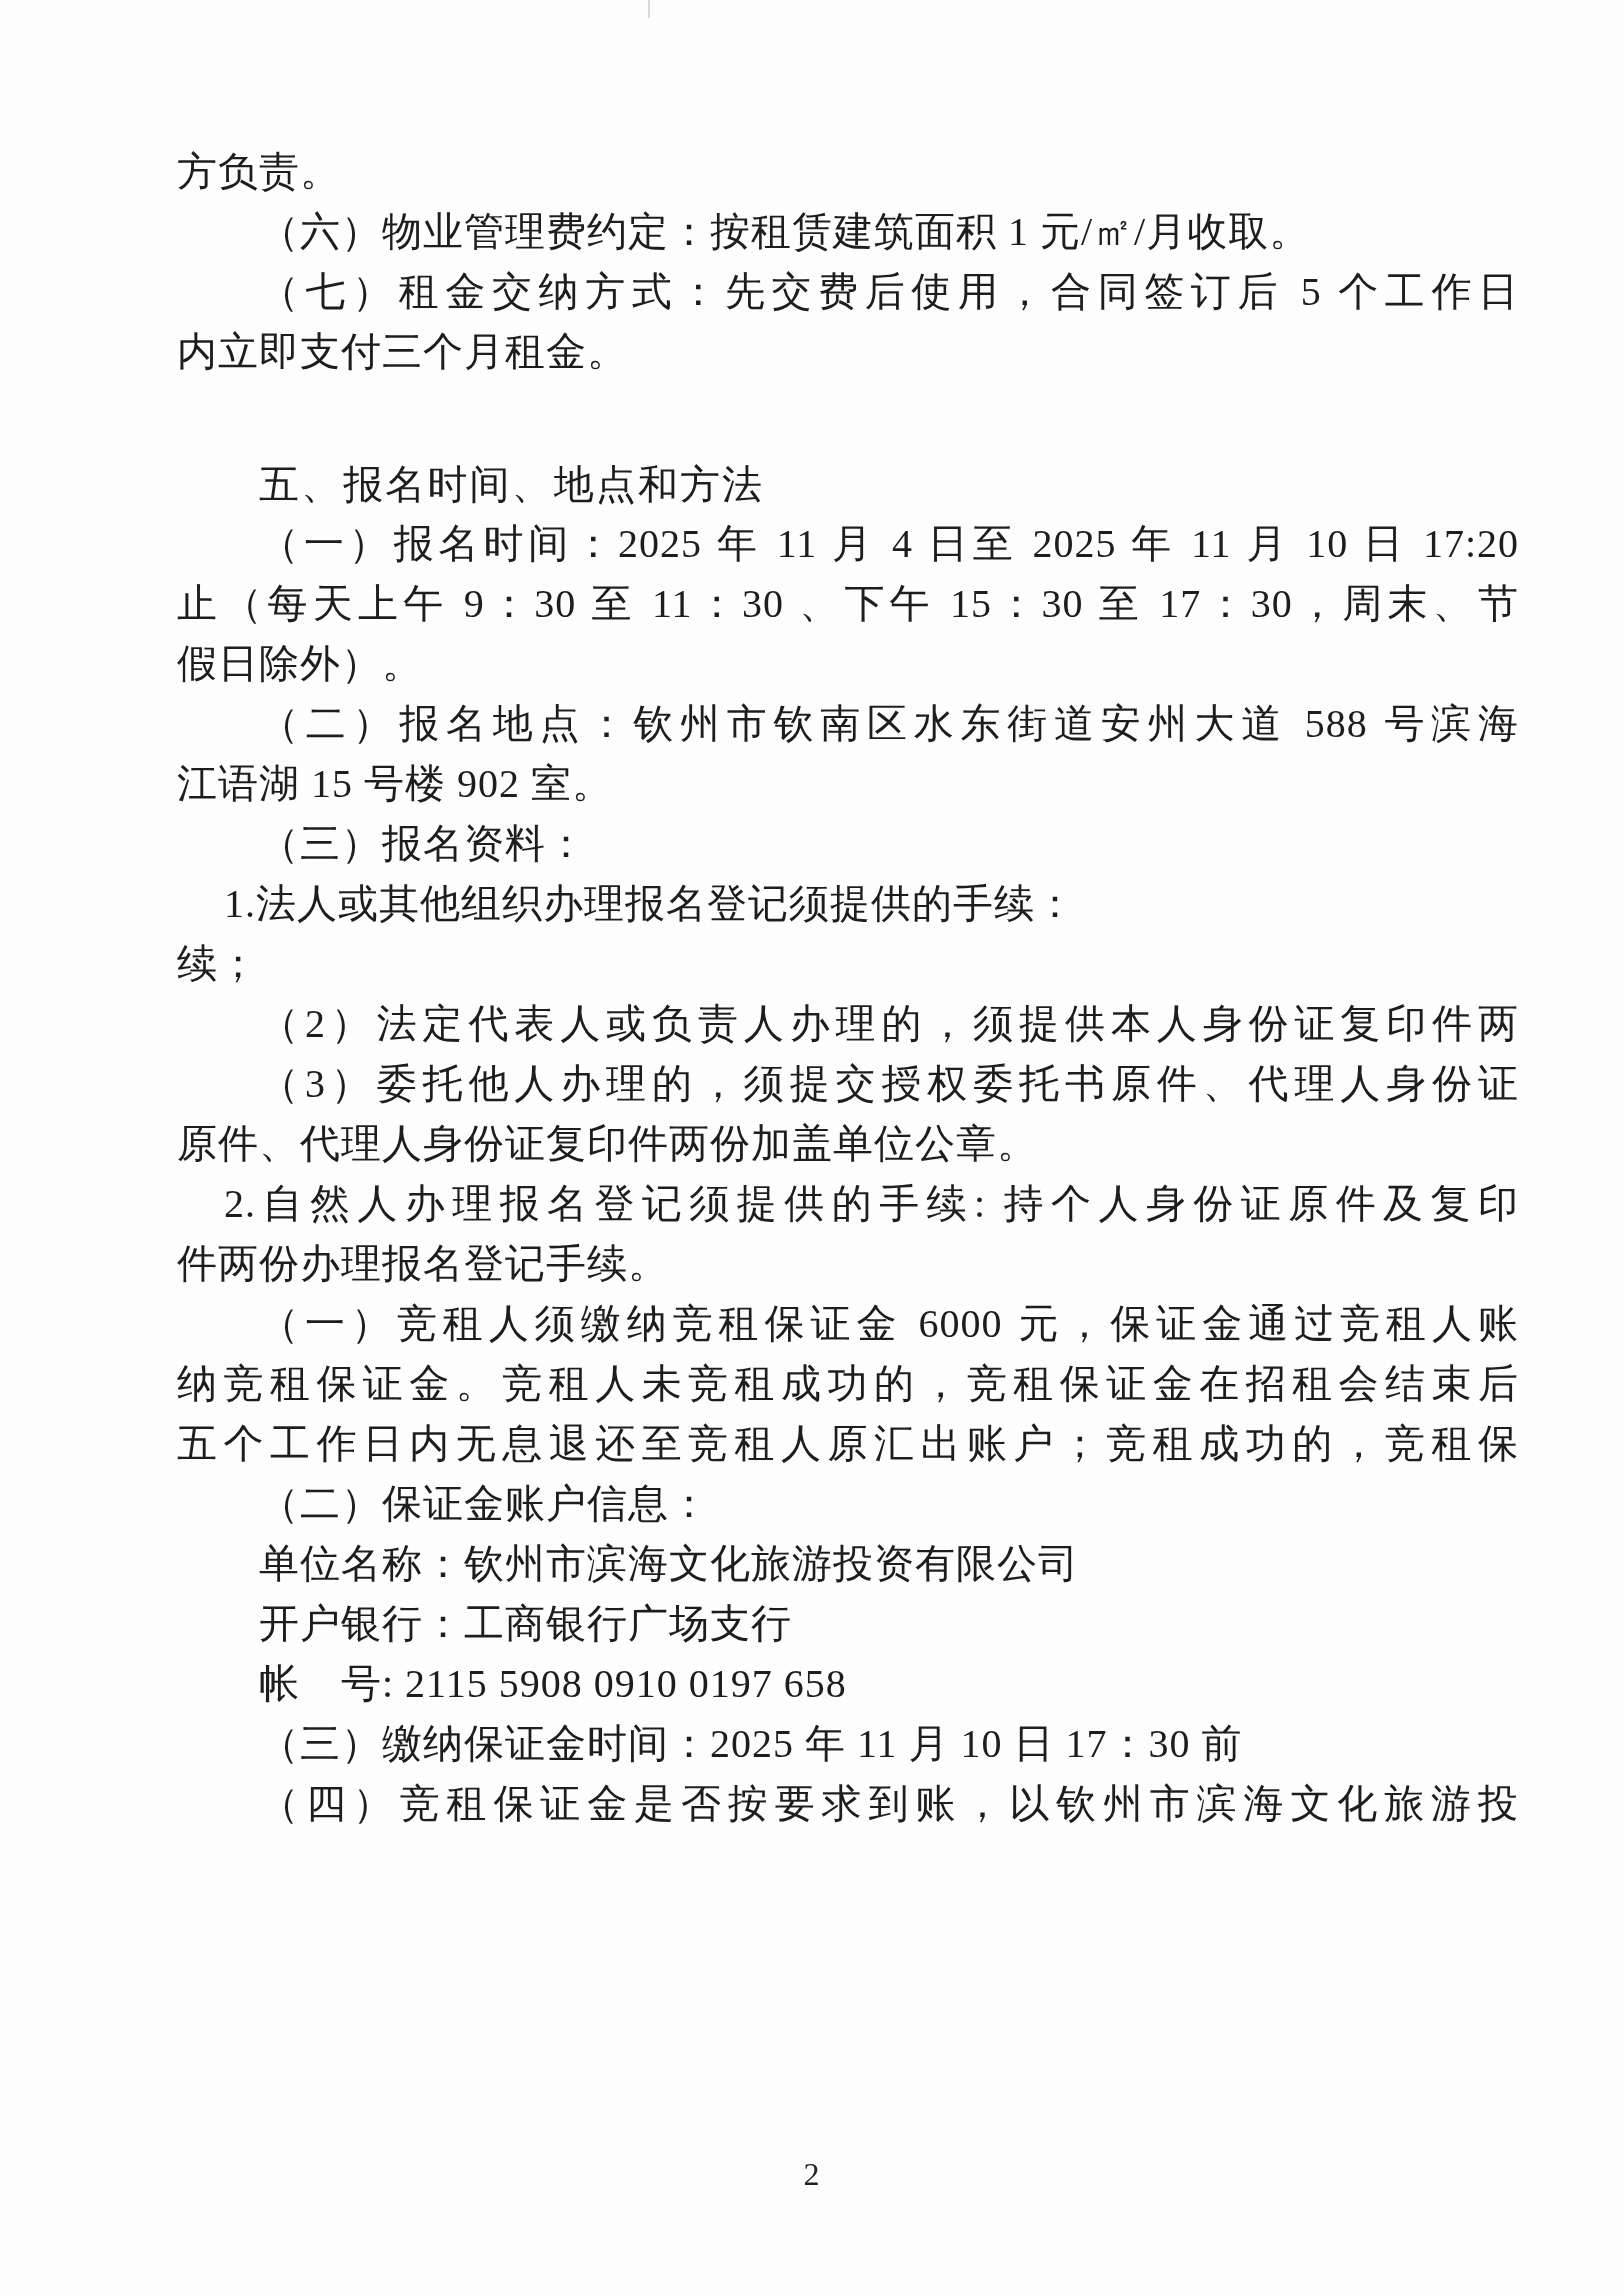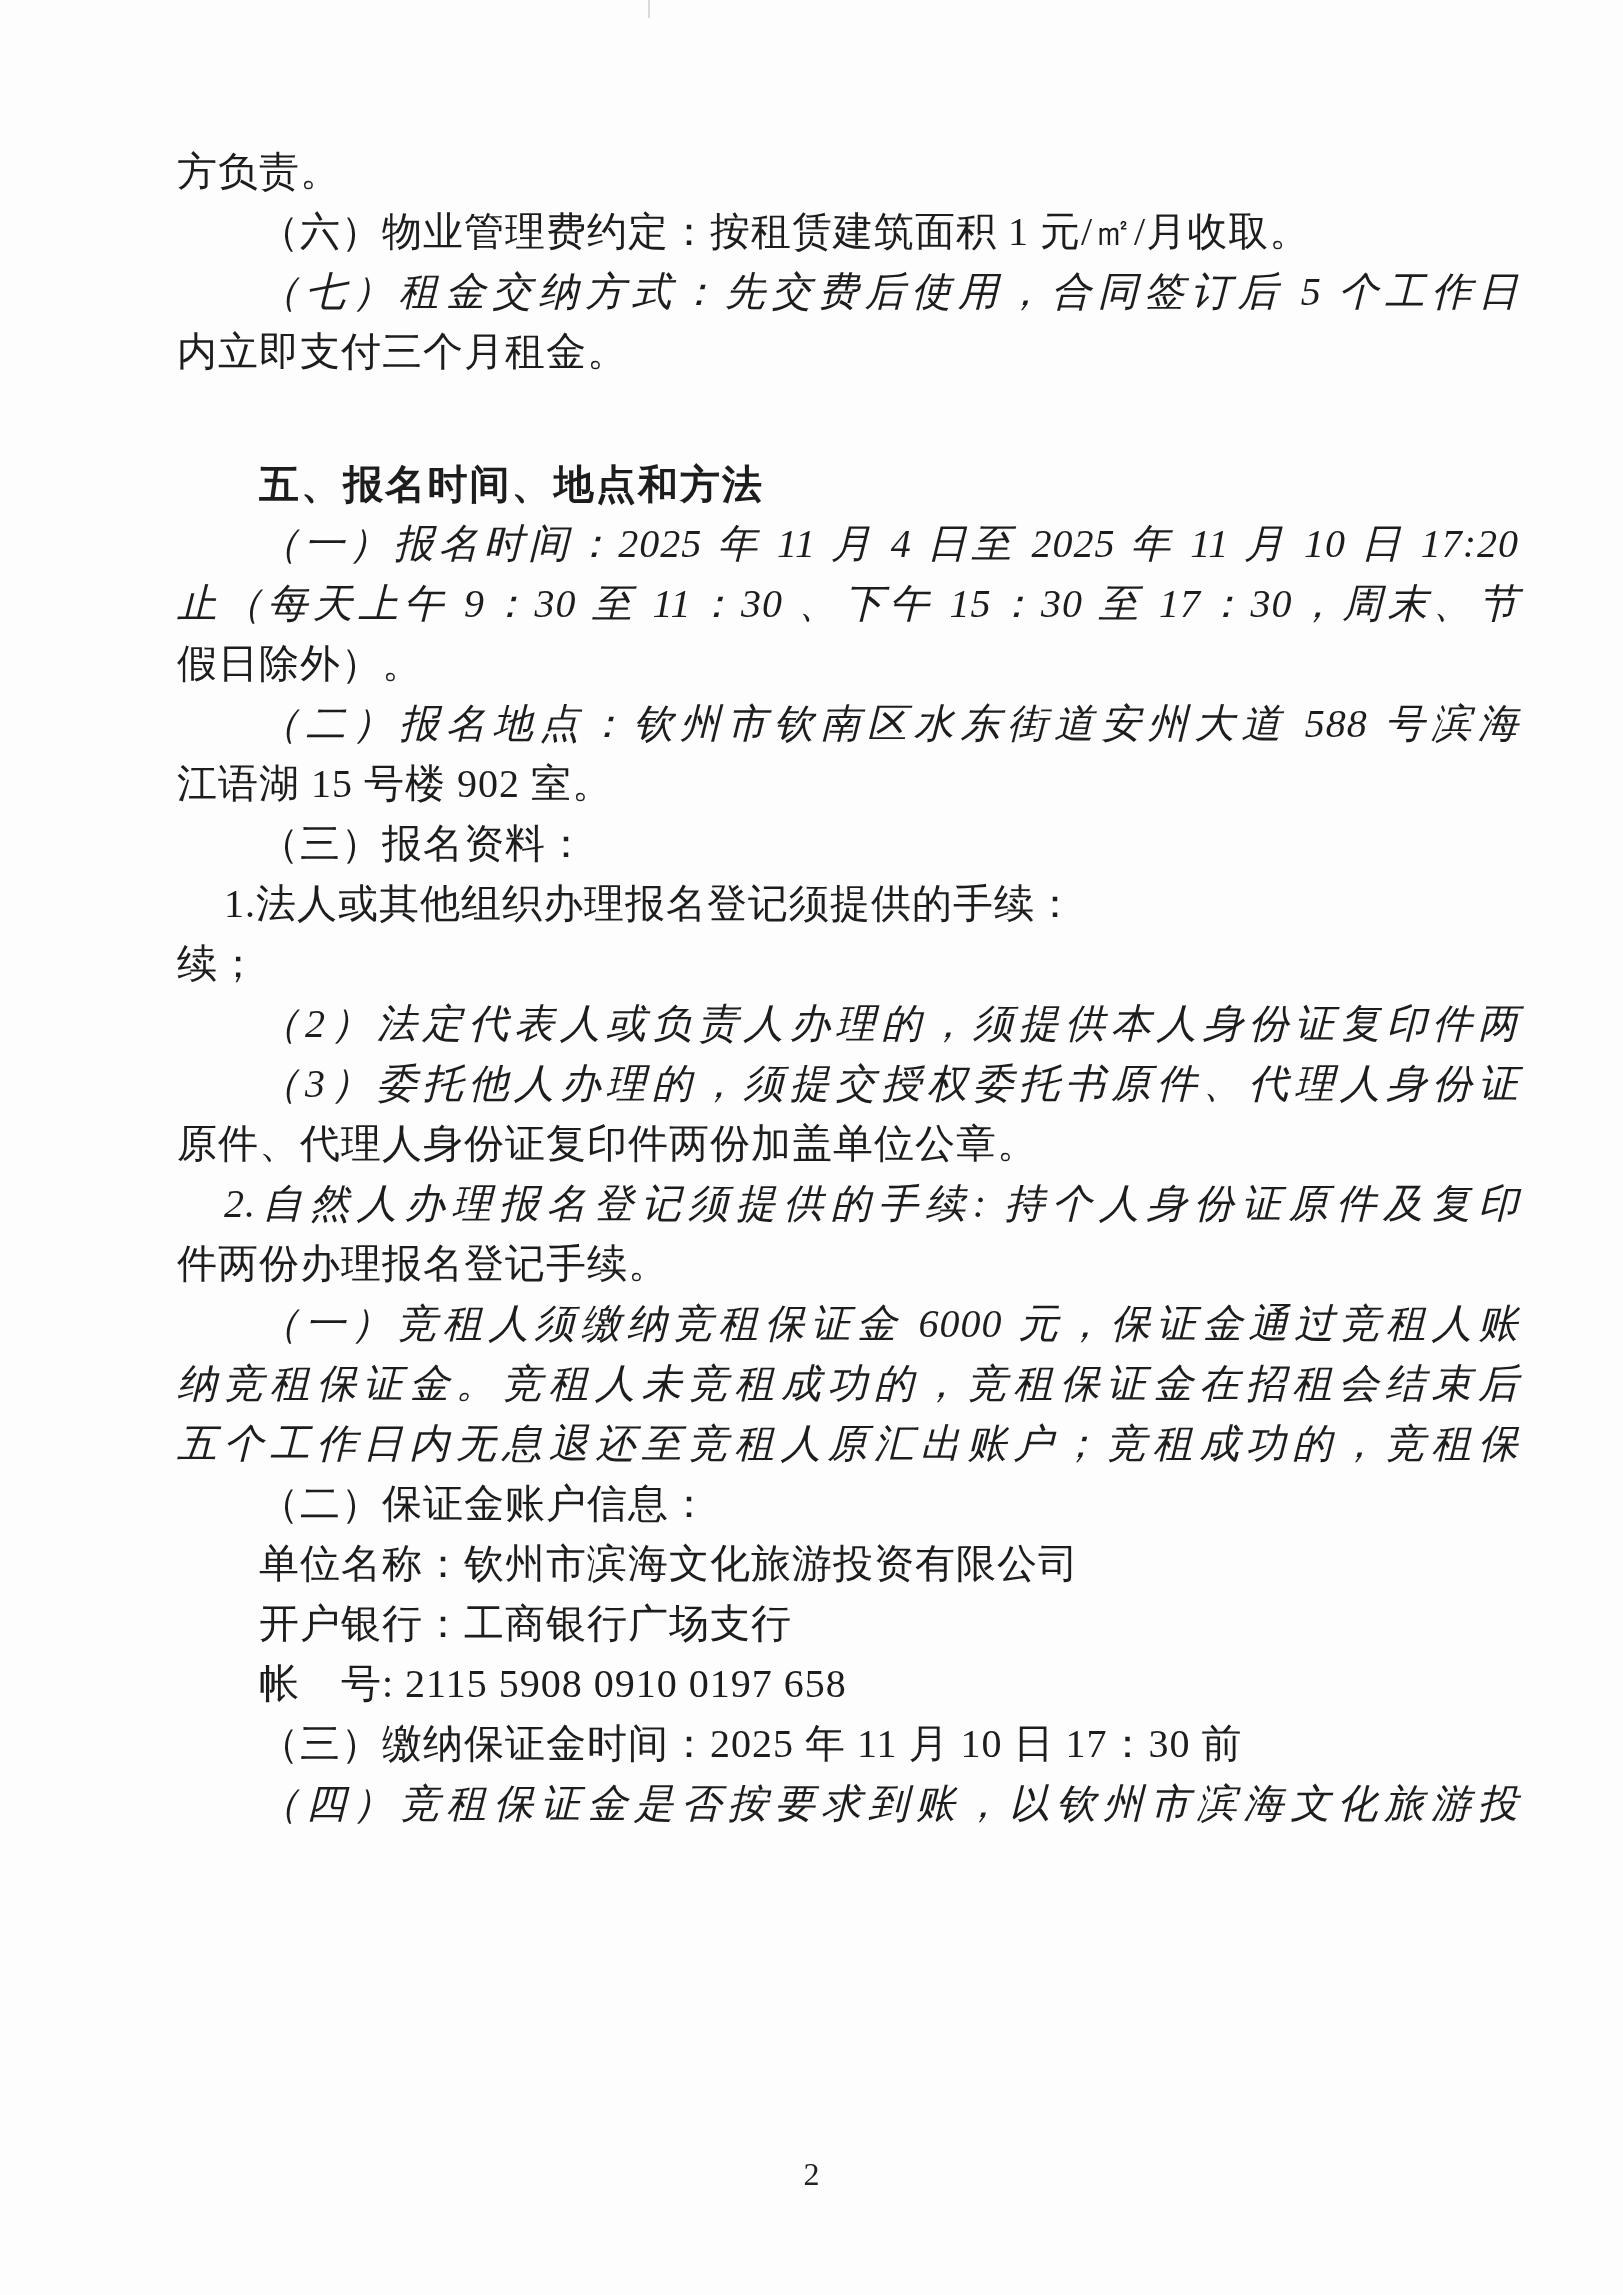--- a/index.html
+++ b/index.html
@@ -36,25 +36,24 @@
   .indent-num {
     text-indent: 47px;
   }
   .plain {
     text-indent: 0;
   }
   .fill {
     text-align: justify;
     text-align-last: justify;
     text-justify: inter-ideograph;
-    font-style: italic;
   }
   .heading {
     font-family: "Liberation Sans", "DejaVu Sans", sans-serif;
-    font-weight: 700;
+    font-weight: 400;
     text-indent: 82px;
     letter-spacing: 2.1px;
   }
   .gap-before {
     margin-top: 72px;
   }
   .page-number {
     position: absolute;
     top: 2156px;
     left: 0;

